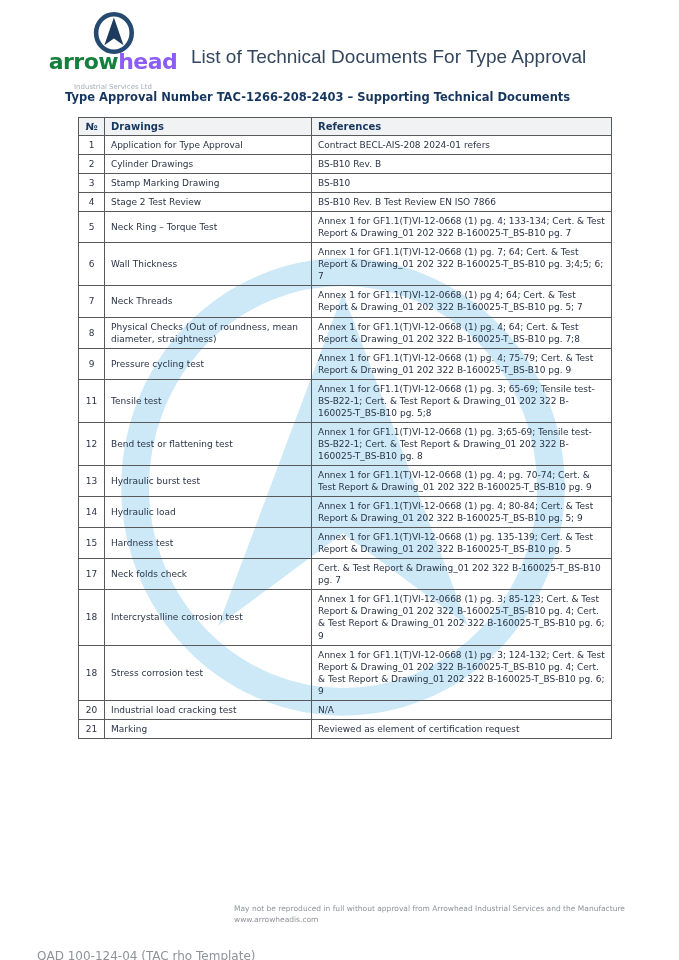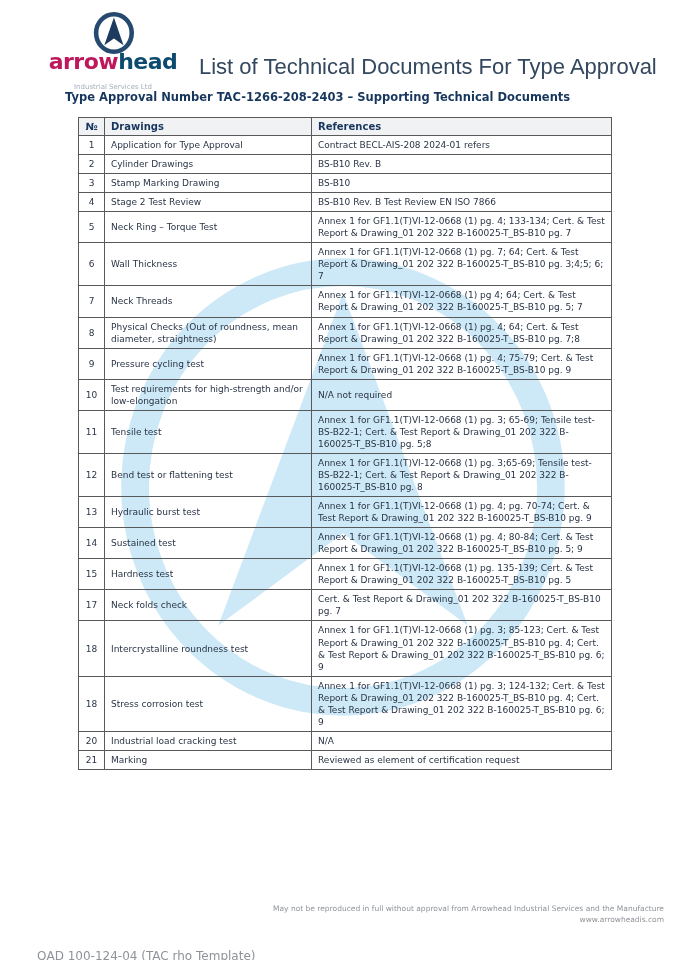--- a/index.html
+++ b/index.html
@@ -13,27 +13,27 @@
   }
   
   .watermark{
     position:absolute;left:112px;top:248px;width:462px;height:478px;
     z-index:0;pointer-events:none;
   }
   
   .brand{position:absolute;left:46px;top:12px;width:134px;text-align:center;z-index:2;}
   .brand-icon{display:block;margin:0 auto 0 auto;}
   .brand-word{font-size:22px;font-weight:bold;letter-spacing:-0.5px;line-height:22px;margin-top:-3px;}
-  .brand-word .p1{color:#be185d;}
-  .brand-word .p2{color:#0c4a6e;}
+  .brand-word .p1{color:#15803d;}
+  .brand-word .p2{color:#8b5cf6;}
   .brand-tag{font-size:7px;color:#a3aeba;margin-top:10px;}
   .page-title{
     position:absolute;left:187px;top:42px;width:470px;
     font-family:"Liberation Sans",sans-serif;
-    font-size:22px;color:#33475e;font-weight:normal;margin:12px;z-index:2;
+    font-size:19px;color:#33475e;font-weight:normal;margin:4px;z-index:2;
   }
   .doc-subtitle{
     position:absolute;left:65px;top:90px;
     font-size:11.5px;font-weight:bold;color:#17365d;z-index:2;
   }
   
   table.doc-table{
     position:absolute;left:78px;top:117px;width:533px;
     border-collapse:collapse;table-layout:fixed;z-index:1;
     background:transparent;
@@ -56,21 +56,21 @@
     font-size:9px;line-height:1.34;color:#2a3446;
   }
   .doc-table td.c-no{text-align:center;padding-left:1px;padding-right:1px;}
   
   .footer-left{
     position:absolute;left:37px;top:923px;
     font-size:12px;line-height:1.5;color:#8f9399;z-index:2;margin-top:24px;
   }
   .footer-right{
     position:absolute;left:234px;top:903px;width:430px;
-    font-size:7.5px;line-height:1.5;color:#8f9399;z-index:2;text-align:right;
+    font-size:7.5px;line-height:1.5;color:#8f9399;z-index:2;
   }
 </style>
 </head>
 <body>
 
 <div class="page">
 
   <svg class="watermark" viewBox="0 0 200 206" aria-hidden="true">
     <ellipse cx="100" cy="103" rx="90" ry="93" fill="none" stroke="#cde9f7" stroke-width="12"></ellipse>
     <polygon points="100,19 154,163 100,123 46,163" fill="#cde9f7"></polygon>
@@ -142,57 +142,52 @@
           <td class="c-no">8</td>
           <td>Physical Checks (Out of roundness, mean diameter, straightness)</td>
           <td>Annex 1 for GF1.1(T)VI-12-0668 (1) pg. 4; 64;  Cert. &amp; Test Report &amp; Drawing_01 202 322 B-160025-T_BS-B10 pg. 7;8</td>
         </tr>
         <tr>
           <td class="c-no">9</td>
           <td>Pressure cycling test</td>
           <td>Annex 1 for GF1.1(T)VI-12-0668 (1) pg. 4; 75-79;  Cert. &amp; Test Report &amp; Drawing_01 202 322 B-160025-T_BS-B10 pg. 9</td>
         </tr>
         <tr>
-          <td class="c-no">10</td>
-          <td>Test requirements for high-strength and/or low-elongation</td>
-          <td>N/A not required</td>
-        </tr>
-        <tr>
           <td class="c-no">11</td>
           <td>Tensile test</td>
           <td>Annex 1 for GF1.1(T)VI-12-0668 (1) pg. 3; 65-69; Tensile test-BS-B22-1; Cert. &amp; Test Report &amp; Drawing_01 202 322 B-160025-T_BS-B10 pg. 5;8</td>
         </tr>
         <tr>
           <td class="c-no">12</td>
           <td>Bend test or flattening test</td>
           <td>Annex 1 for GF1.1(T)VI-12-0668 (1) pg. 3;65-69; Tensile test-BS-B22-1;  Cert. &amp; Test Report &amp; Drawing_01 202 322 B-160025-T_BS-B10 pg. 8</td>
         </tr>
         <tr>
           <td class="c-no">13</td>
           <td>Hydraulic burst test</td>
           <td>Annex 1 for GF1.1(T)VI-12-0668 (1) pg. 4; pg. 70-74;  Cert. &amp; Test Report &amp; Drawing_01 202 322 B-160025-T_BS-B10 pg. 9</td>
         </tr>
         <tr>
           <td class="c-no">14</td>
-          <td>Sustained test</td>
+          <td>Hydraulic load</td>
           <td>Annex 1 for GF1.1(T)VI-12-0668 (1) pg. 4; 80-84;  Cert. &amp; Test Report &amp; Drawing_01 202 322 B-160025-T_BS-B10 pg. 5; 9</td>
         </tr>
         <tr>
           <td class="c-no">15</td>
           <td>Hardness test</td>
           <td>Annex 1 for GF1.1(T)VI-12-0668 (1) pg. 135-139;  Cert. &amp; Test Report &amp; Drawing_01 202 322 B-160025-T_BS-B10 pg. 5</td>
         </tr>
         <tr>
           <td class="c-no">17</td>
           <td>Neck folds check</td>
           <td>Cert. &amp; Test Report &amp; Drawing_01 202 322 B-160025-T_BS-B10 pg. 7</td>
         </tr>
         <tr>
           <td class="c-no">18</td>
-          <td>Intercrystalline roundness test</td>
+          <td>Intercrystalline corrosion test</td>
           <td>Annex 1 for GF1.1(T)VI-12-0668 (1) pg. 3; 85-123; Cert. &amp; Test Report &amp; Drawing_01 202 322 B-160025-T_BS-B10 pg. 4;  Cert. &amp; Test Report &amp; Drawing_01 202 322 B-160025-T_BS-B10 pg. 6; 9</td>
         </tr>
         <tr>
           <td class="c-no">18</td>
           <td>Stress corrosion test</td>
           <td>Annex 1 for GF1.1(T)VI-12-0668 (1) pg. 3; 124-132; Cert. &amp; Test Report &amp; Drawing_01 202 322 B-160025-T_BS-B10 pg. 4;  Cert. &amp; Test Report &amp; Drawing_01 202 322 B-160025-T_BS-B10 pg. 6; 9</td>
         </tr>
         <tr>
           <td class="c-no">20</td>
           <td>Industrial load cracking test</td>

